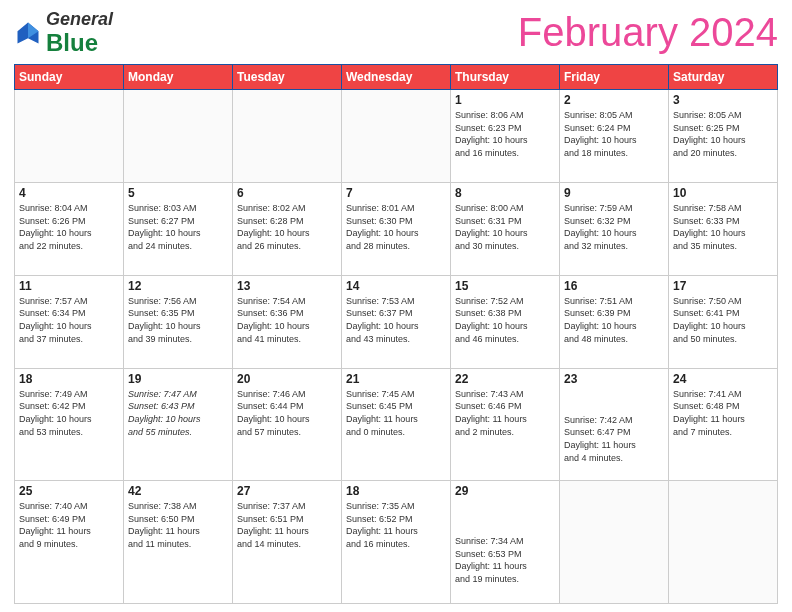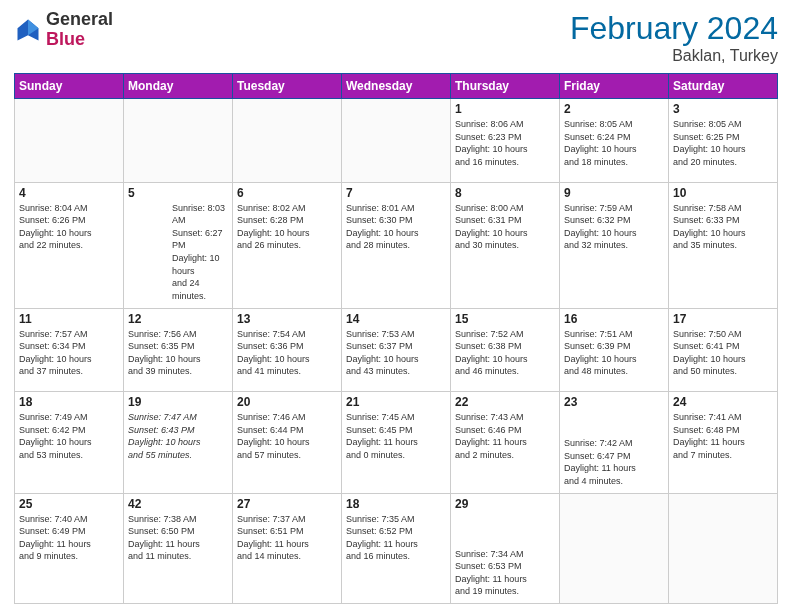--- a/index.html
+++ b/index.html
@@ -30,50 +30,51 @@
     }
     .logo-text {
       display: flex;
       flex-direction: column;
       line-height: 1.1;
     }
     .logo-general {
       font-size: 18px;
       font-weight: bold;
       color: #333;
+      font-style: italic;
     }
     .logo-blue {
-      font-size: 18px;
+      font-size: 24px;
       font-weight: bold;
-      color: #be185d;
+      color: #15803d;
     }
     .logo-icon {
       width: 28px;
       height: 28px;
     }
     .title-block {
       text-align: right;
     }
     .main-title {
-      font-size: 32px;
+      font-size: 40px;
       font-weight: normal;
-      color: #0369a1;
+      color: #ec4899;
     }
     .subtitle {
       font-size: 16px;
       color: #444;
     }
     .calendar {
       flex: 1;
       border-collapse: collapse;
       width: 100%;
       border: 1px solid #ccc;
     }
     .calendar th {
-      background: #a21caf;
+      background: #ef4444;
       color: #fff;
       font-size: 12px;
       font-weight: bold;
       padding: 5px 4px;
       text-align: left;
       border: 1px solid #1a50a0;
     }
     .calendar td {
       border: 1px solid #ccc;
       vertical-align: top;
@@ -115,21 +116,20 @@
         <polygon points="16,4 28,14 28,28 16,22 4,28 4,14" fill="#2060c0"></polygon>
         <polygon points="16,4 28,14 16,22" fill="#4090e0"></polygon>
       </svg>
       <div class="logo-text">
         <span class="logo-general">General</span>
         <span class="logo-blue">Blue</span>
       </div>
     </div>
     <div class="title-block">
       <div class="main-title">February 2024</div>
-      <div class="subtitle">Baklan, Turkey</div>
     </div>
   </div>
 
   <table class="calendar">
     <thead>
       <tr>
       <th>Sunday</th>
           <th>Monday</th>
           <th>Tuesday</th>
           <th>Wednesday</th>
@@ -169,21 +169,21 @@
         <tr class="week-row">
           <td>
             <span class="day-number">4</span>
             <div class="day-info" style="white-space: pre-line;">Sunrise: 8:04 AM
 Sunset: 6:26 PM
 Daylight: 10 hours
 and 22 minutes.</div>
           </td>
           <td>
             <span class="day-number">5</span>
-            <div class="day-info" style="white-space: pre-line; margin-left: 44px;">Sunrise: 8:03 AM
+            <div class="day-info" style="white-space: pre-line;">Sunrise: 8:03 AM
 Sunset: 6:27 PM
 Daylight: 10 hours
 and 24 minutes.</div>
           </td>
           <td>
             <span class="day-number">6</span>
             <div class="day-info" style="white-space: pre-line;">Sunrise: 8:02 AM
 Sunset: 6:28 PM
 Daylight: 10 hours
 and 26 minutes.</div>

